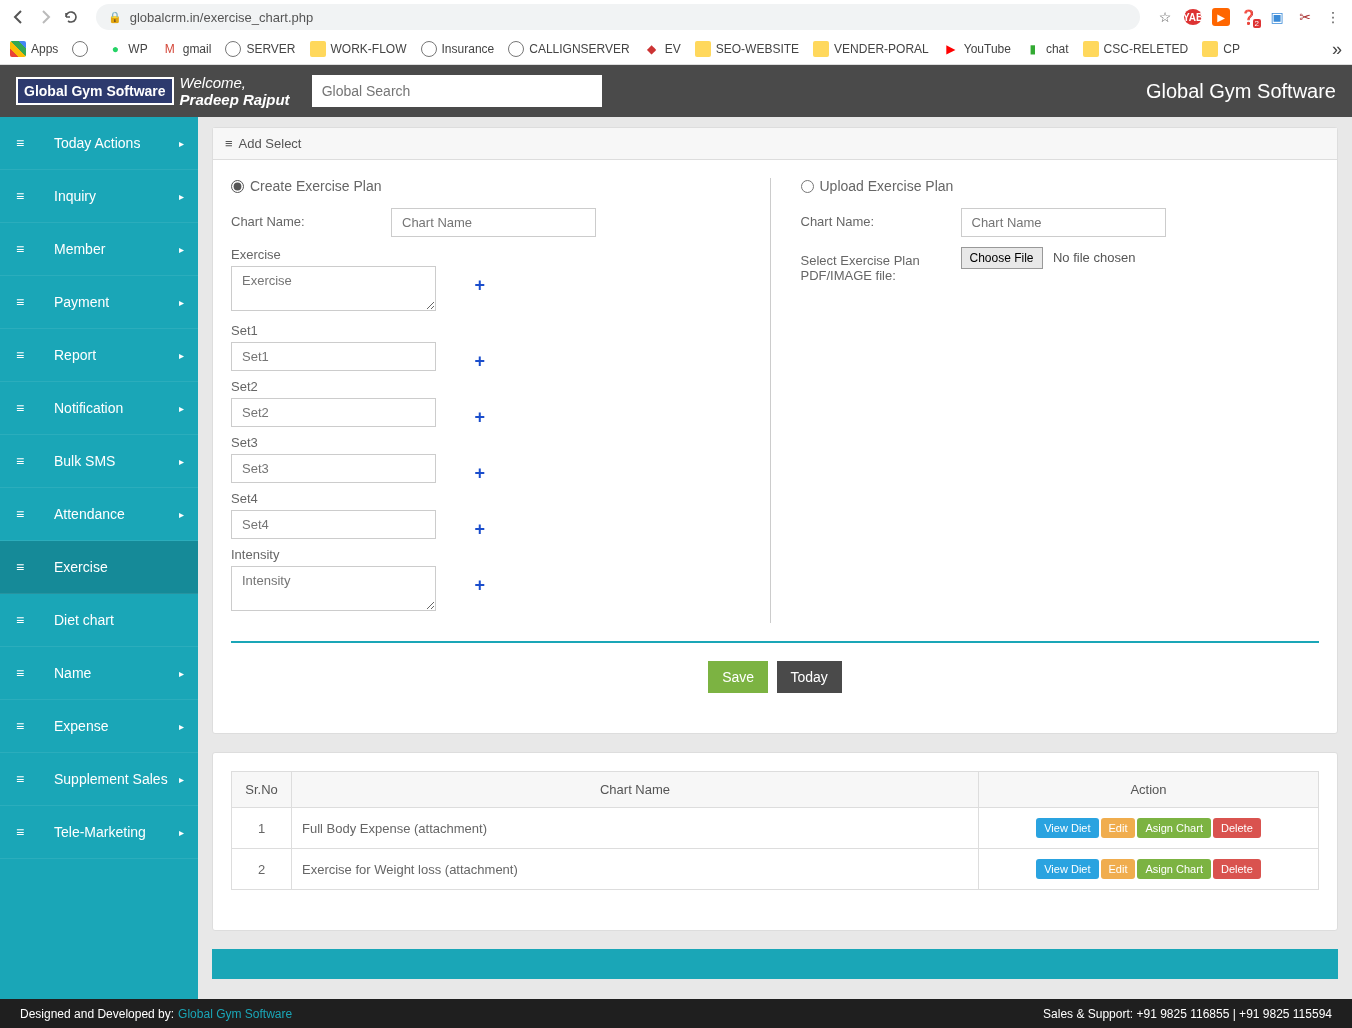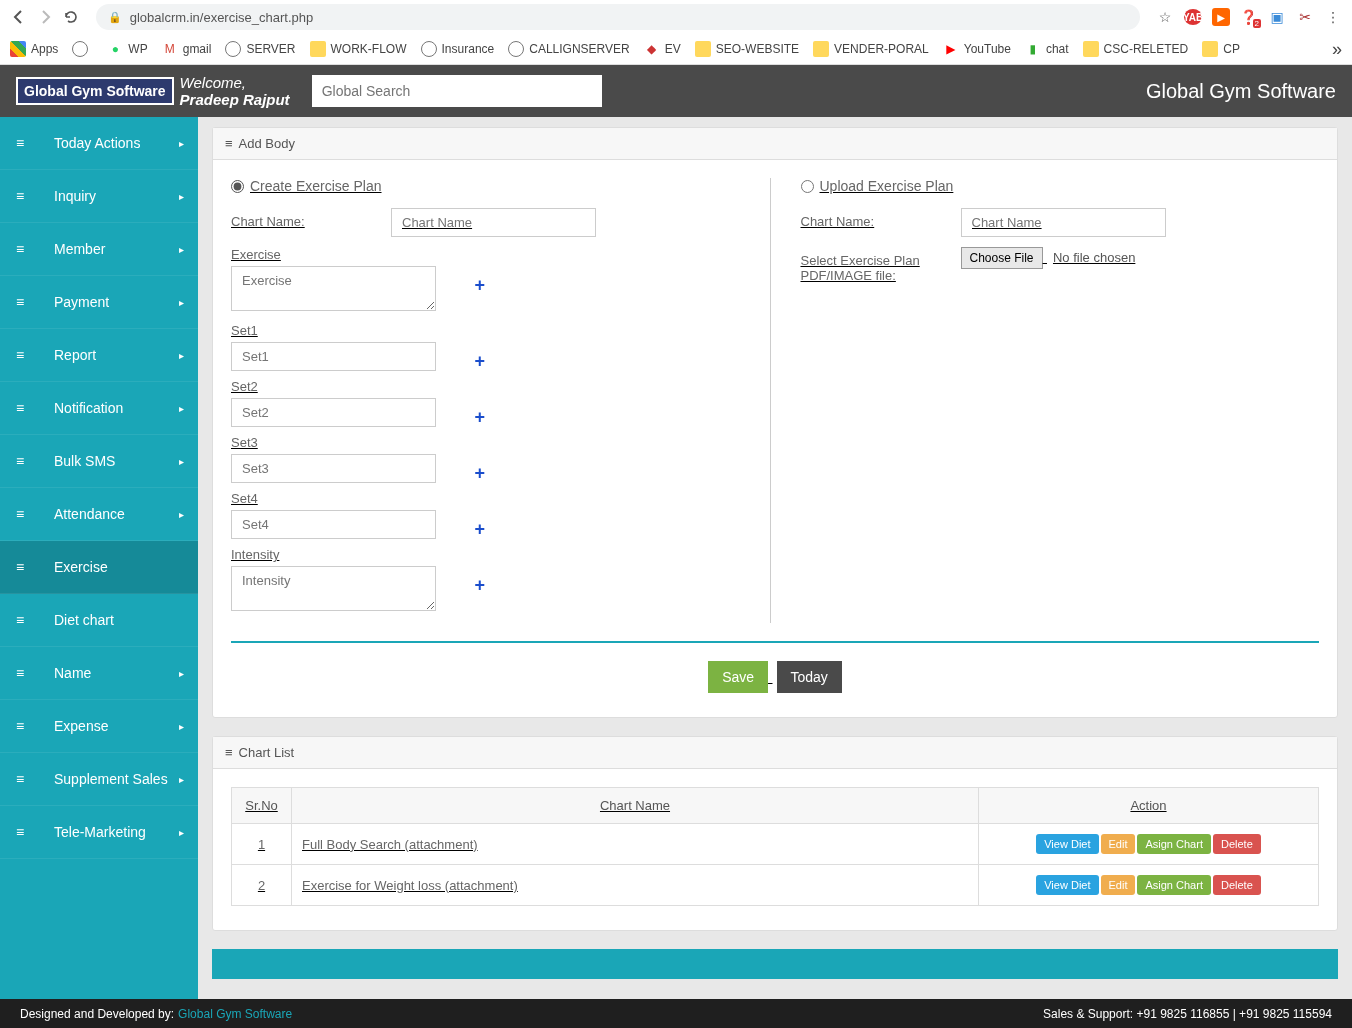--- a/index.html
+++ b/index.html
@@ -42,21 +42,21 @@
 .side-item { display: flex; align-items: center; padding: 18px 16px; color: #fff; font-size: 14px; border-bottom: 1px solid rgba(255,255,255,0.08); cursor: pointer; position: relative; }
 .side-item.active { background: #158a98; }
 .side-item .side-ico { width: 18px; margin-right: 20px; }
 .side-item .side-ico::before { content: "≡"; font-size: 14px; color: #fff; }
 .side-item .caret { position: absolute; right: 14px; font-size: 10px; }
 
 .content { flex: 1; padding: 10px 14px; overflow-y: auto; background: #e8e8e8; }
 .panel { background: #fff; border: 1px solid #ddd; border-radius: 3px; margin-bottom: 18px; }
 .panel-hd { background: #f7f7f7; border-bottom: 1px solid #ddd; padding: 8px 12px; font-size: 13px; color: #555; display: flex; align-items: center; gap: 6px; }
 .panel-hd .menu-ico::before { content: "≡"; font-size: 13px; }
-.panel-body { padding: 18px 18px 24px; text-decoration: underline; }
+.panel-body { padding: 18px 18px 40px; }
 
 .form-cols { display: flex; gap: 30px; }
 .form-col { flex: 1; }
 .form-col:first-child { border-right: 1px solid #ccc; padding-right: 20px; }
 .radio-row { margin-bottom: 14px; color: #666; font-size: 14px; display: flex; align-items: center; gap: 6px; }
 .radio-row input { accent-color: #555; }
 .field-row { display: flex; align-items: flex-start; margin-bottom: 10px; }
 .field-row label { width: 160px; color: #666; font-size: 13px; padding-top: 6px; }
 .field-row input[type="text"], .field-row textarea { border: 1px solid #ccc; padding: 6px 10px; font-size: 13px; width: 205px; color: #777; }
 .stacked-field label { display: block; color: #666; font-size: 13px; margin-bottom: 4px; }
@@ -272,21 +272,21 @@
         <span>Tele-Marketing</span>
         <span class="caret">▸</span>
       </div>
     </div>
 
   <div class="content">
 
     <div class="panel">
       <div class="panel-hd">
         <span class="menu-ico"></span>
-        <span>Add Body</span>
+        <span>Add Select</span>
       </div>
       <div class="panel-body">
         <div class="form-cols">
 
           <div class="form-col">
             <div class="radio-row">
               <input type="radio" checked="" style="">
               <span>Create Exercise Plan</span>
             </div>
             <div class="field-row">
@@ -324,37 +324,33 @@
 
         <hr class="hr-blue">
         <div class="btn-row">
           <button class="btn btn-save">Save</button>
           <button class="btn btn-cancel">Today</button>
         </div>
       </div>
     </div>
 
     <div class="panel">
-      <div class="panel-hd">
-        <span class="menu-ico"></span>
-        <span>Chart List</span>
-      </div>
       <div class="panel-body">
         <table class="tbl">
           <thead>
             <tr>
               <th style="width:60px">Sr.No</th>
               <th>Chart Name</th>
               <th style="width:340px">Action</th>
             </tr>
           </thead>
           <tbody id="chart-rows">
               <tr>
                 <td class="center">1</td>
-                <td>Full Body Search (attachment)</td>
+                <td>Full Body Expense (attachment)</td>
                 <td class="center"><button class="act-btn act-view">View Diet</button><button class="act-btn act-edit">Edit</button><button class="act-btn act-assign">Asign Chart</button><button class="act-btn act-del">Delete</button></td>
               </tr>
               <tr>
                 <td class="center">2</td>
                 <td>Exercise for Weight loss (attachment)</td>
                 <td class="center"><button class="act-btn act-view">View Diet</button><button class="act-btn act-edit">Edit</button><button class="act-btn act-assign">Asign Chart</button><button class="act-btn act-del">Delete</button></td>
               </tr>
             </tbody>
         </table>
       </div>

